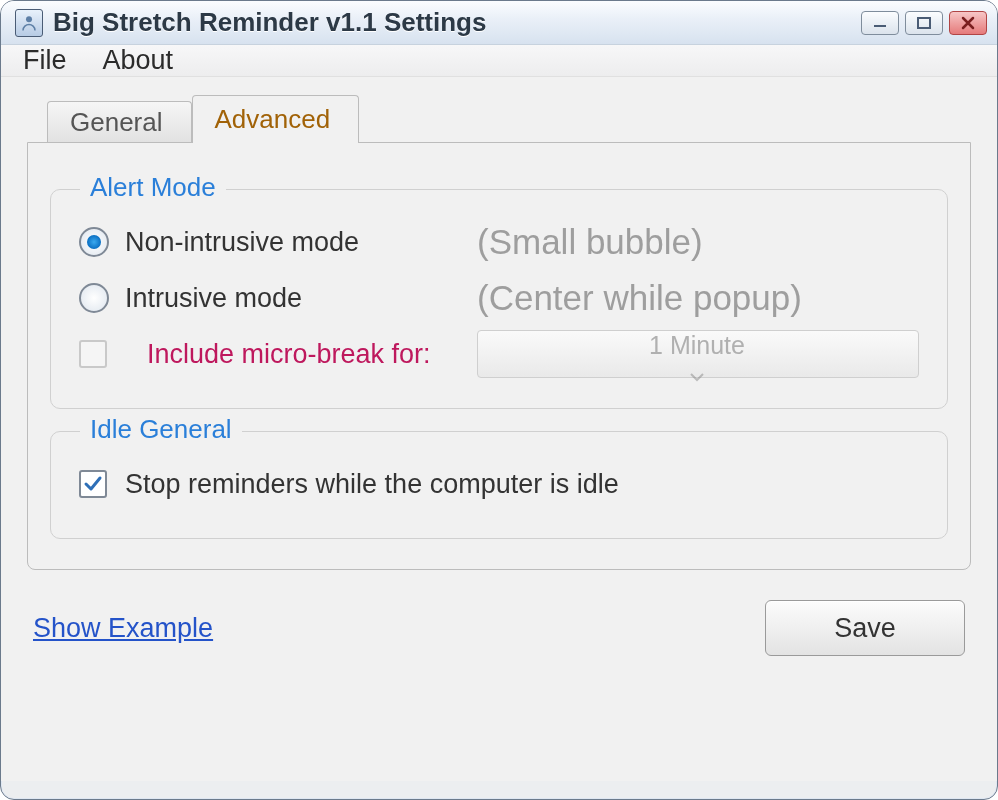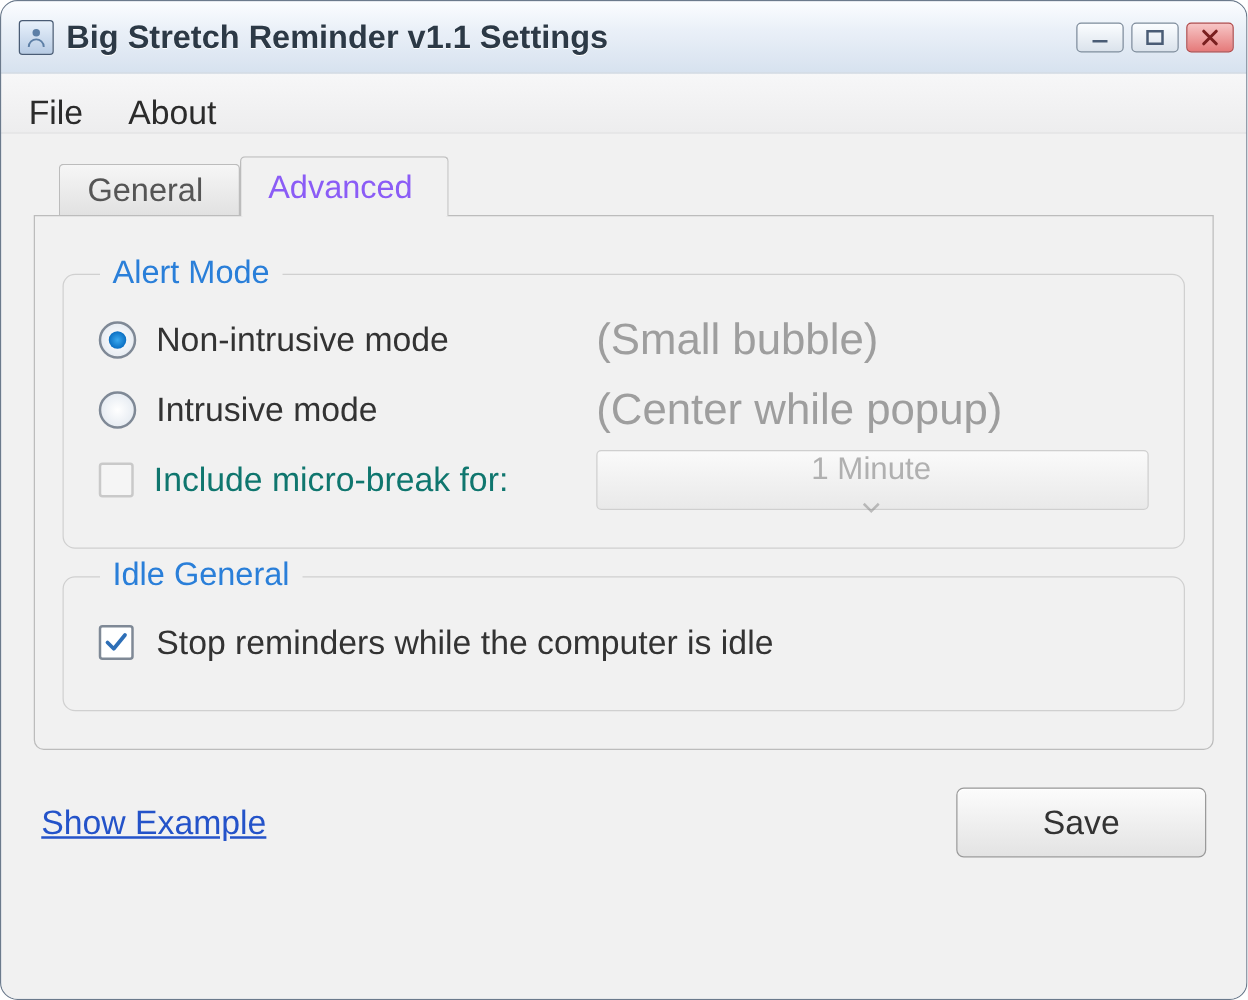--- a/index.html
+++ b/index.html
@@ -14,21 +14,21 @@
   .window {
     width: 998px; height: 800px;
     background: #eceef0;
     border: 1px solid #6b7a8c;
     border-radius: 14px;
     overflow: hidden;
     box-shadow: inset 0 0 0 1px #dfe7f2;
   }
   
   .titlebar {
-    height: 58px;
+    height: 44px;
     background: linear-gradient(#fbfdff 0%, #eaf0f8 40%, #d7e2ef 100%);
     border-bottom: 1px solid #c7d2de;
     display: flex;
     align-items: center;
     padding: 0 10px 0 14px;
   }
   .titlebar .app-icon {
     width: 28px; height: 28px;
     margin-right: 10px;
     display: inline-flex; align-items:center; justify-content:center;
@@ -54,21 +54,21 @@
     cursor: pointer;
     font-size: 14px;
   }
   .win-btn.close {
     border-color: #b04545;
     background: linear-gradient(#f7c6c6,#e57a7a);
   }
   .win-btn svg { width: 18px; height: 14px; }
   
   .menubar {
-    height: 48px;
+    height: 32px;
     background: linear-gradient(#f7f7f8,#ededee);
     display: flex;
     align-items: flex-end;
     padding-left: 22px;
     gap: 36px;
     border-bottom: 1px solid #e0e0e0;
   }
   .menu-item {
     color: #2b2b2b;
     font-size: 27px;
@@ -97,21 +97,21 @@
   }
   .tab.inactive {
     background: linear-gradient(#f6f6f6,#e1e1e1);
     color: #555;
     margin-bottom: -1px;
     height: 42px;
     line-height: 28px;
   }
   .tab.active {
     background: #f1f1f1;
-    color: #8b5cf6;
+    color: #a16207;
     height: 48px;
     line-height: 34px;
     margin-bottom: -1px;
     border-color: #bcbcbc;
     z-index: 2;
   }
   .tab.active::after {
     content: "";
     position: absolute;
     left: 1px; right: 1px; bottom: -2px;
@@ -159,21 +159,21 @@
     cursor: pointer;
   }
   .radio.selected::after {
     content: "";
     width: 14px; height: 14px;
     border-radius: 50%;
     background: radial-gradient(#3aa9ef 0%, #0a6fc3 70%);
     display: block;
   }
   .label-text { font-size: 27px; color: #333; }
-  .label-text.disabled { color: #0f766e; }
+  .label-text.disabled { color: #be185d; margin-left: 24px; }
   .checkbox {
     width: 28px; height: 28px;
     border: 2px solid #7f8996;
     border-radius: 3px;
     background: #fff;
     display: inline-flex; align-items: center; justify-content: center;
     cursor: pointer;
   }
   .checkbox.disabled { border-color: #c9c9c9; background: #f5f5f5; cursor: default; }
   .checkbox.checked svg { width: 20px; height: 20px; }

